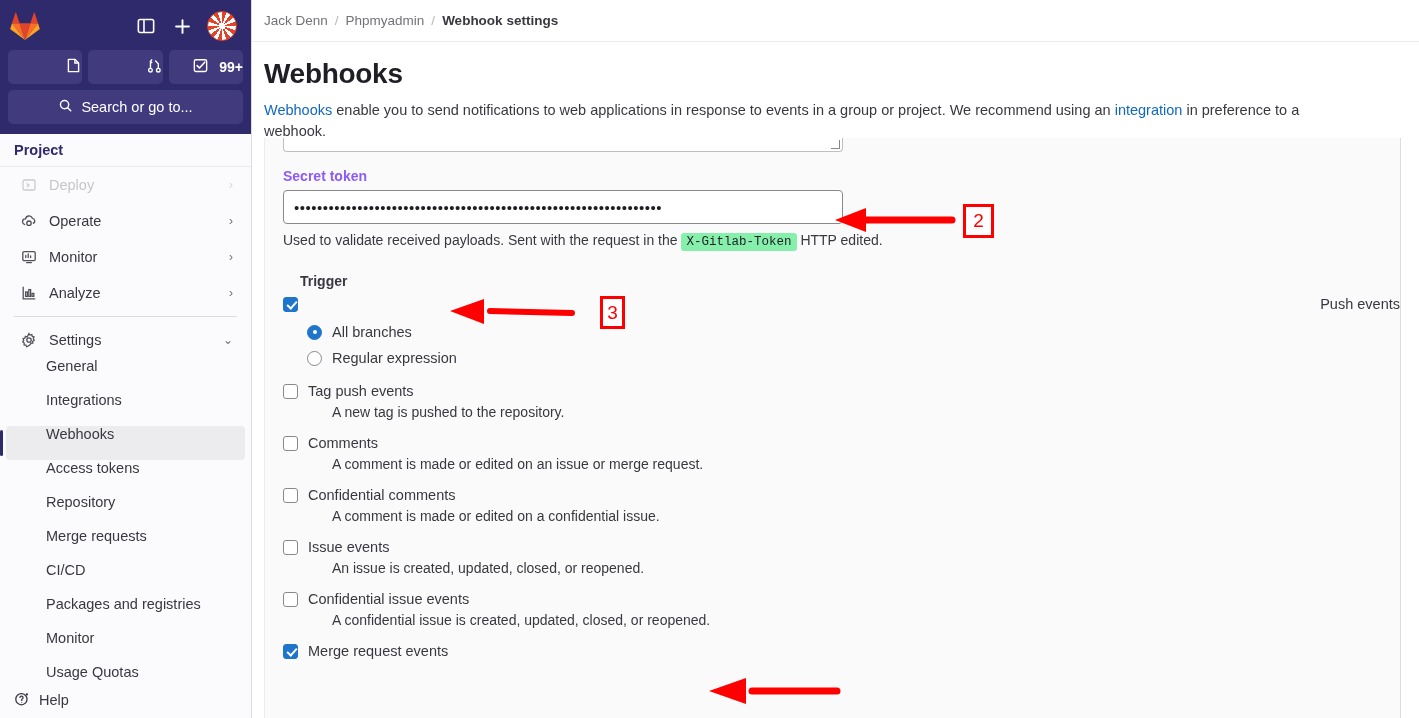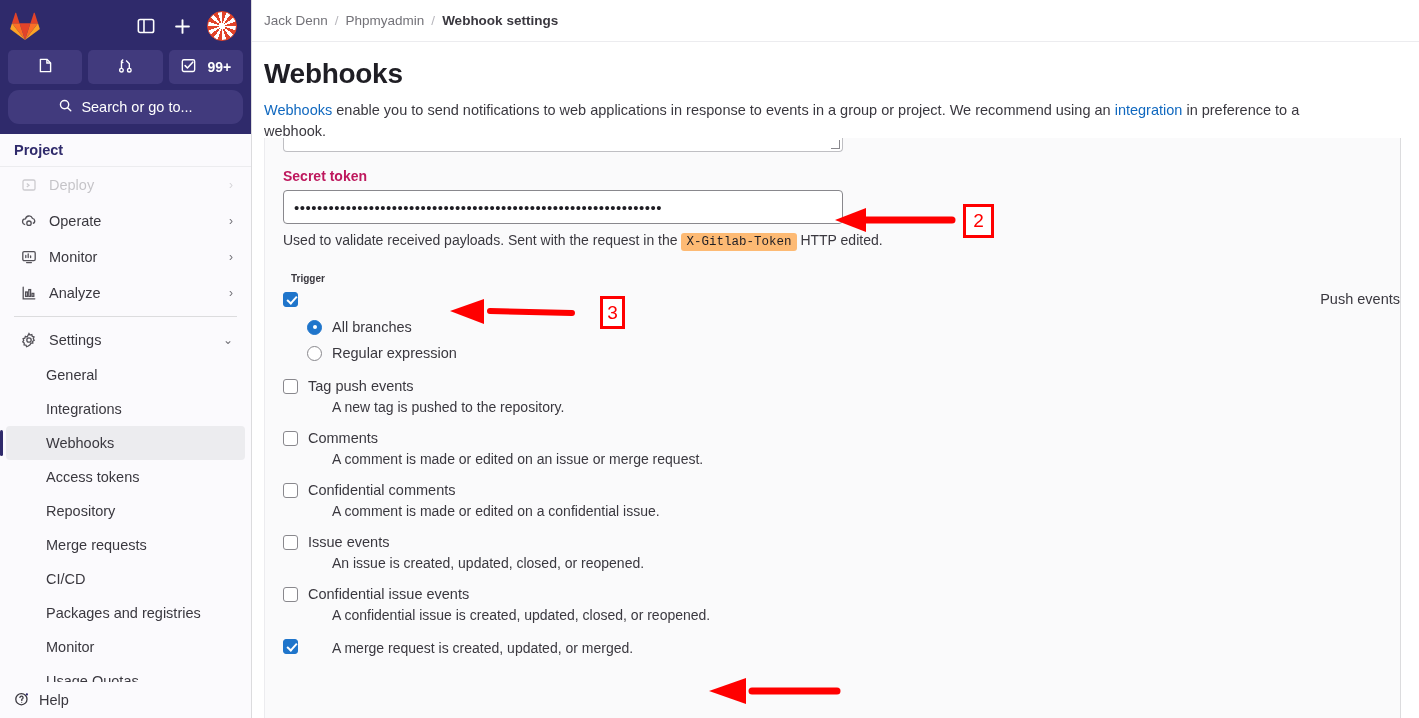--- a/index.html
+++ b/index.html
@@ -38,25 +38,25 @@
     background:
       radial-gradient(circle at 50% 50%, #fff 0 17%, transparent 17%),
       repeating-conic-gradient(from 0deg at 50% 50%, #e24329 0deg 18deg, #ffffff 18deg 36deg);
     border: 1px solid #e24329;
     flex: 0 0 30px;
   }
   .sb-btn-row { display: flex; gap: 6px; margin-top: 4px; }
   .sb-btn {
     flex: 1 1 0; height: 34px; border-radius: 5px;
     background: #413a7d; color: #fff;
-    display: flex; align-items: center; justify-content: center; gap: 10px;
+    display: flex; align-items: center; justify-content: flex-end; gap: 10px;
     cursor: pointer; font-size: 14px; font-weight: 600;
   }
   .sb-search {
-    margin-top: 6px; height: 34px; border-radius: 11px;
+    margin-top: 6px; height: 34px; border-radius: 5px;
     background: #413a7d; color: #fff;
     display: flex; align-items: center; justify-content: center; gap: 8px;
     cursor: pointer; font-size: 14.5px;
   }
   .sb-proj-header {
     height: 34px; display: flex; align-items: center;
     padding: 0 14px; font-size: 14.5px; font-weight: 700; color: #2f2a6b;
     background: #fbfafd; border-bottom: 1px solid #ececef;
     position: relative; z-index: 3;
   }
@@ -65,21 +65,21 @@
     height: 36px; display: flex; align-items: center;
     padding: 0 12px 0 14px; gap: 12px;
     font-size: 14.5px; color: #3a383f; cursor: pointer; border-radius: 4px;
     margin: 0 6px;
   }
   .nav-item.faded { opacity: 0.28; }
   .nav-item .ni-icon { width: 17px; height: 17px; flex: 0 0 17px; color: #535158; display:flex; align-items:center; justify-content:center;}
   .nav-item .ni-label { flex: 1 1 auto; white-space: nowrap; }
   .nav-item .ni-chev { color: #737278; font-size: 12px; display: flex; align-items: center; }
   .nav-sub {
-    height: 34px; display: flex; align-items: center;
+    height: 34px; display: flex; align-items: flex-start;
     padding-left: 40px; font-size: 14.5px; color: #3a383f;
     cursor: pointer; margin: 0 6px; border-radius: 4px; position: relative;
   }
   .nav-sub.active { background: #ececef; font-weight: 400; }
   .nav-sub.active::before {
     content: ""; position: absolute; left: -6px; top: 4px; bottom: 4px;
     width: 3px; border-radius: 2px; background: #2f2a6b;
   }
   .nav-divider { height: 1px; background: #dcdcde; margin: 5px 14px; }
   .sb-help {
@@ -121,41 +121,41 @@
     border: 1px solid #bfbfc3; border-top: none;
     border-radius: 0 0 4px 4px; background: #fff;
     position: relative;
   }
   .textarea-stub::after {
     content: ""; position: absolute; right: 2px; bottom: 2px;
     width: 8px; height: 8px;
     border-right: 1px solid #89888d; border-bottom: 1px solid #89888d;
   }
   .field-label {
-    font-size: 14px; font-weight: 700; color: #be185d;
+    font-size: 14px; font-weight: 700; color: #8b5cf6;
     margin: 16px 0 6px 0;
   }
   .secret-input {
     width: 560px; height: 34px;
     border: 1px solid #89888d; border-radius: 4px;
     background: #fff; color: #1f1e24;
     font-size: 15px; letter-spacing: 0.5px;
     padding: 0 10px;
     display: flex; align-items: center;
     overflow: hidden; white-space: nowrap;
     font-family: "Liberation Sans", sans-serif;
   }
   .field-hint { font-size: 14px; color: #3a383f; margin-top: 8px; }
   code.inline-code {
     font-family: "Liberation Mono", monospace;
-    font-size: 12.5px; background: #fdba74; color: #1f1e24;
+    font-size: 12.5px; background: #86efac; color: #1f1e24;
     padding: 2px 5px; border-radius: 3px;
   }
 
-  .trigger-label { font-size: 10px; font-weight: 700; color: #3a383f; margin: 24px 0 6px 8px; }
+  .trigger-label { font-size: 14px; font-weight: 700; color: #3a383f; margin: 24px 0 6px 17px; }
 
   .chk-row { display: flex; align-items: flex-start; margin-top: 9px; }
   .chk-row.tight { margin-top: 4px; justify-content: space-between; }
   .cbox {
     width: 15px; height: 15px; flex: 0 0 15px; margin-top: 2px;
     border: 1px solid #89888d; border-radius: 3px; background: #fff;
     cursor: pointer; position: relative;
   }
   .cbox.checked { background: #1f75cb; border-color: #1f75cb; }
   .cbox.checked::after {
@@ -455,21 +455,21 @@
           <span class="cbox"></span>
           <div class="chk-texts">
             <div class="chk-label">Confidential issue events</div>
             <div class="chk-desc">A confidential issue is created, updated, closed, or reopened.</div>
           </div>
         </div>
 
         <div class="chk-row" style="margin-top:12px">
           <span class="cbox checked"></span>
           <div class="chk-texts">
-            <div class="chk-desc">A merge request is created, updated, or merged.</div>
+            <div class="chk-label">Merge request events</div>
           </div>
         </div>
 
       </div>
     </div>
 
     <svg class="anno-arrow" style="left:0;top:0;width:1167px;height:718px" viewBox="0 0 1167 718">
 
       <g>
         <path d="M700 220 L 600 220" stroke="#ff0000" stroke-width="7" stroke-linecap="round"></path>

